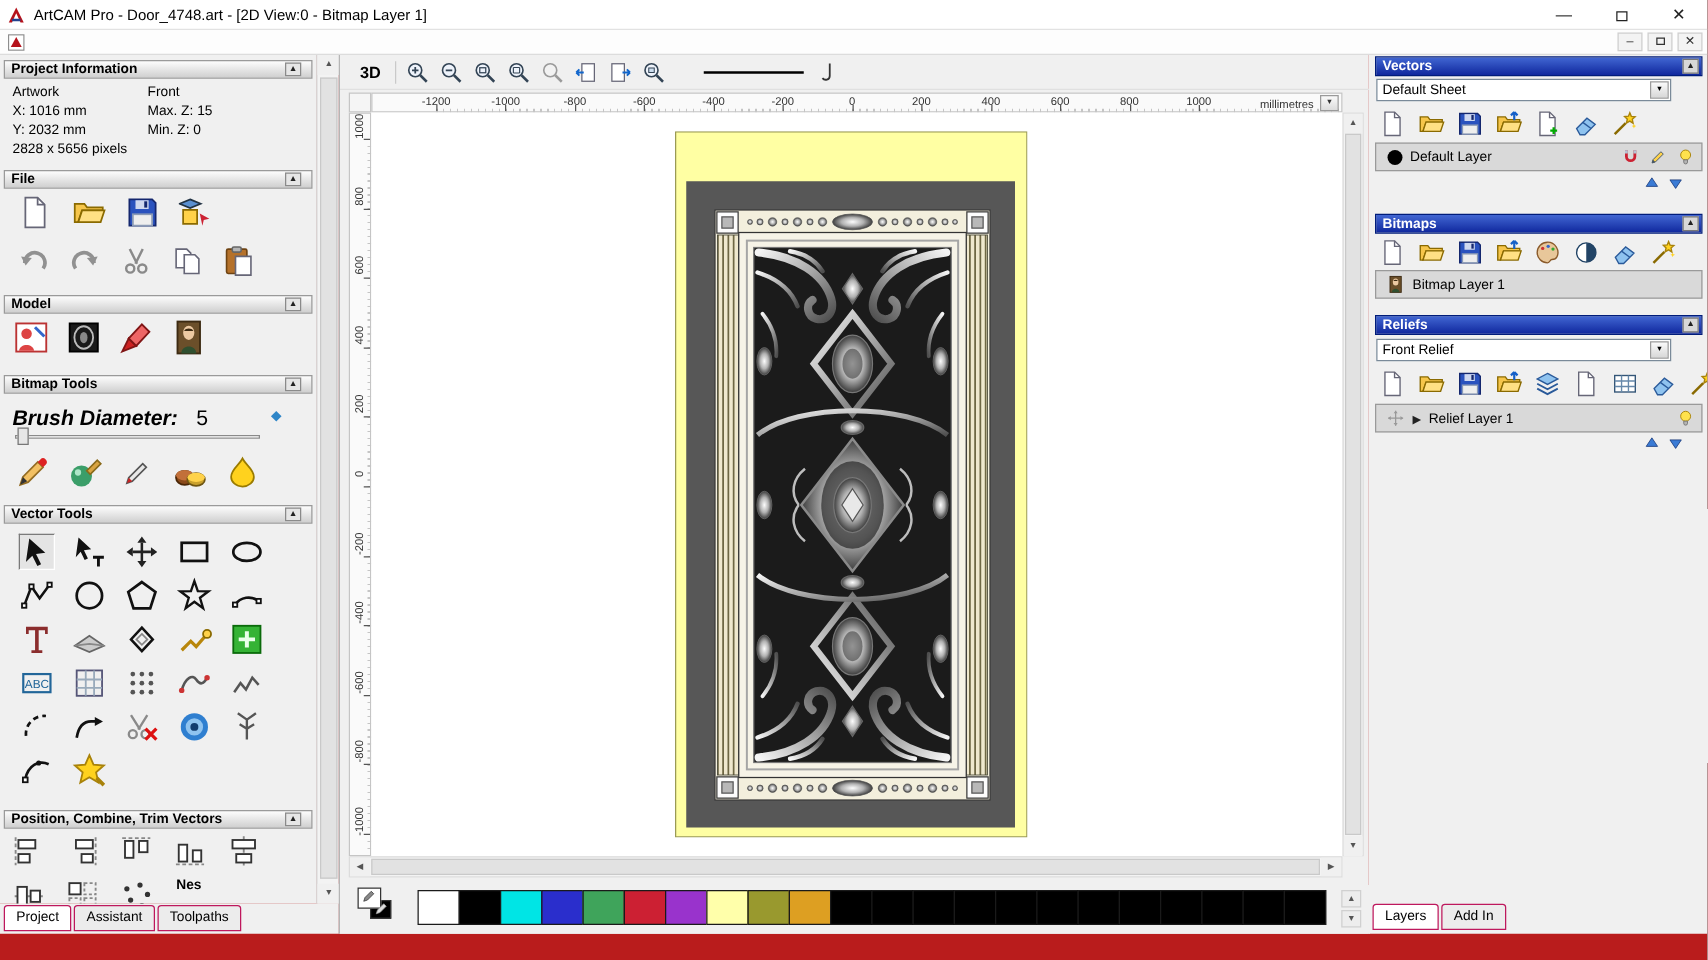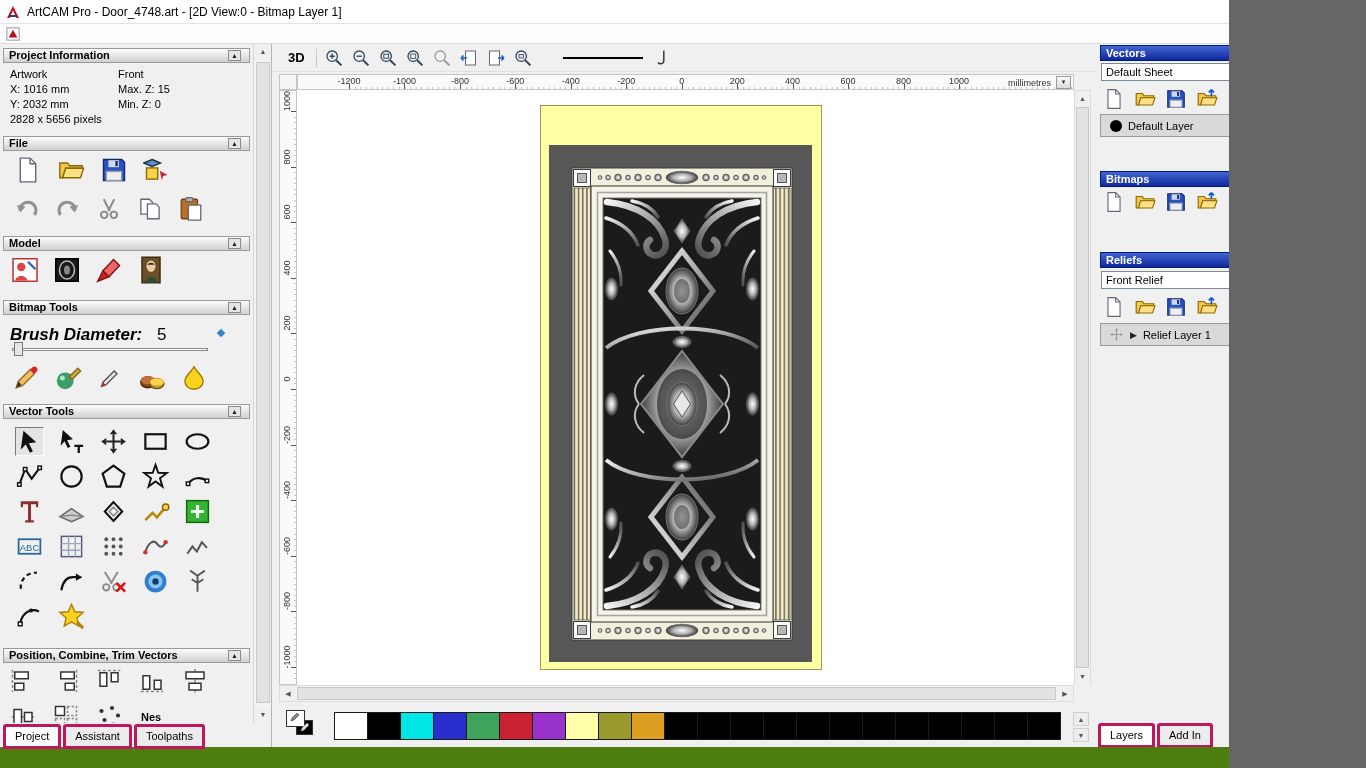--- a/index.html
+++ b/index.html
@@ -1,18 +1,18 @@
 <!DOCTYPE html>
 <html><head>
 <meta charset="utf-8">
 <style>
 *{margin:0;padding:0;box-sizing:border-box;}
 html,body{margin:0;padding:0;}
 body{font-family:"Liberation Sans",sans-serif;background:#666;}
-#app{position:relative;width:1229px;height:768px;background:#4d7c0f;overflow:hidden;font-size:11px;color:#000;}
+#app{position:relative;width:1366px;height:768px;background:#b91c1c;overflow:hidden;font-size:11px;color:#000;}
 
 
 #titlebar{position:absolute;left:0;top:0;width:1366px;height:24px;background:#fff;border-bottom:1px solid #e2e2e2;display:flex;align-items:center;}
 #app-icon{width:16px;height:16px;margin:0 6px 0 5px;display:inline-block;}
 #app-icon svg{width:100%;height:100%;display:block;}
 #title-text{font-size:12px;}
 #win-controls{position:absolute;right:6px;top:0;height:24px;display:flex;align-items:center;}
 .wbtn{width:34px;height:22px;text-align:center;line-height:22px;font-size:13px;color:#222;margin-left:12px;cursor:default;}
 .boxglyph{display:inline-block;width:9px;height:8px;border:1px solid #222;vertical-align:middle;}
 
@@ -43,32 +43,32 @@
 #brush-label{font-weight:bold;font-style:italic;}
 #brush-value{margin-left:10px;}
 #brush-dot{position:absolute;left:218px;top:286px;width:6px;height:6px;background:#2f86c8;transform:rotate(45deg);}
 #brush-track{position:absolute;left:12px;top:304px;width:196px;height:3px;background:#fff;border:1px solid #8a8a8a;}
 #brush-thumb{position:absolute;left:14px;top:298px;width:9px;height:14px;background:#e6e6e6;border:1px solid #777;}
 #paint-row{position:absolute;left:12px;top:320px;display:flex;gap:14px;}
 #paint-row .icon{width:28px;height:28px;}
 #vt-grid{position:absolute;left:8px;top:380px;display:grid;grid-template-columns:repeat(5,42px);grid-auto-rows:35px;justify-items:center;align-items:center;}
 #vt-grid .icon{width:29px;height:29px;}
 #vt-grid .icon:first-child{background:#e4e4e4;border:1px solid;border-color:#7a7a7a #fff #fff #7a7a7a;}
-.pos-row{position:absolute;left:8px;display:flex;gap:13px;align-items:center;}
+.pos-row{position:absolute;left:8px;display:flex;gap:13px;}
 .pos-row .icon{width:30px;height:30px;}
 #nest-label{font-weight:bold;font-size:11px;margin-left:4px;}
 
 
 #left-scrollbar{position:absolute;left:253px;top:44px;width:18px;height:679px;background:#f3f3f3;border-left:1px solid #d5d5d5;}
 .sb-btn{position:absolute;left:0;width:18px;height:16px;text-align:center;line-height:16px;font-size:7px;color:#555;background:#f0f0f0;}
 .sb-thumb{position:absolute;background:#e2e2e2;border:1px solid #c9c9c9;}
 
 
 #left-tabs{position:absolute;left:0;top:723px;width:271px;height:24px;background:#f0f0f0;display:flex;align-items:flex-start;padding:1px 0 0 3px;gap:2px;}
-.tab{border:3px solid #be185d;background:#ececec;padding:3px 9px 4px;border-radius:3px 3px 0 0;font-size:11px;}
+.tab{border:1px solid #be185d;background:#ececec;padding:3px 9px 4px;border-radius:3px 3px 0 0;font-size:11px;}
 .tab.active{background:#fff;}
 
 
 #canvas-area{position:absolute;left:271px;top:44px;width:824px;height:703px;background:#f0f0f0;border-left:1px solid #b5b5b5;}
 #canvas-toolbar{position:absolute;left:0;top:0;width:824px;height:28px;display:flex;align-items:center;padding-left:12px;border-bottom:1px solid #e0e0e0;}
 #btn-3d{font-weight:bold;font-size:13px;padding:1px 4px;}
 .tsep{width:1px;height:18px;background:#c9c9c9;margin:0 7px;}
 #canvas-tools{display:flex;gap:7px;align-items:center;}
 #canvas-tools .icon{width:20px;height:20px;}
 #line-preview{width:80px;height:2px;background:#000;margin-left:30px;}
@@ -1012,20 +1012,33 @@
           </svg>
         </span>
         <span class="icon">
           <svg viewBox="0 0 20 20">
             <path d="M2.5 17.5L10.5 9.5" stroke="#8a6a00" stroke-width="1.8"></path>
             <path d="M13.5 2l1.1 2.6 2.8.3-2.1 1.9.6 2.8-2.4-1.5-2.5 1.4.7-2.8-2-2 2.8-.2z" fill="#ffd21e" stroke="#a8820a"></path>
             <path d="M16.5 10l.5 1.2 1.2.5-1.2.5-.5 1.2-.5-1.2-1.2-.5 1.2-.5z" fill="#ffd21e"></path>
           </svg>
         </span>
       </div>
+    <div class="layer-row" style="top:172px">
+      <span class="layer-icons" style="position:static;margin-left:8px">
+          <span class="icon">
+            <svg viewBox="0 0 20 20">
+              <rect x="4" y="1.5" width="12" height="17" fill="#6b4f2a" stroke="#3c2a12"></rect>
+              <ellipse cx="10" cy="7.5" rx="3" ry="3.8" fill="#ecc9a2"></ellipse>
+              <path d="M6 18.5c0-5 8-5 8 0z" fill="#2f4f2f"></path>
+              <path d="M7.5 6.5a3 3 0 0 1 5 0" fill="#3c2a12"></path>
+            </svg>
+          </span>
+        </span>
+      <span class="lname">Bitmap Layer 1</span>
+    </div>
 
     <div class="rp-header" style="top:208px">
       <span>Reliefs</span>
       <span class="rp-btn">▲</span>
     </div>
     <div class="combo" style="top:227px">
       <span class="ctxt">Front Relief</span>
       <span class="cbtn">▼</span>
     </div>
     <div class="rp-toolbar" style="top:252px">

